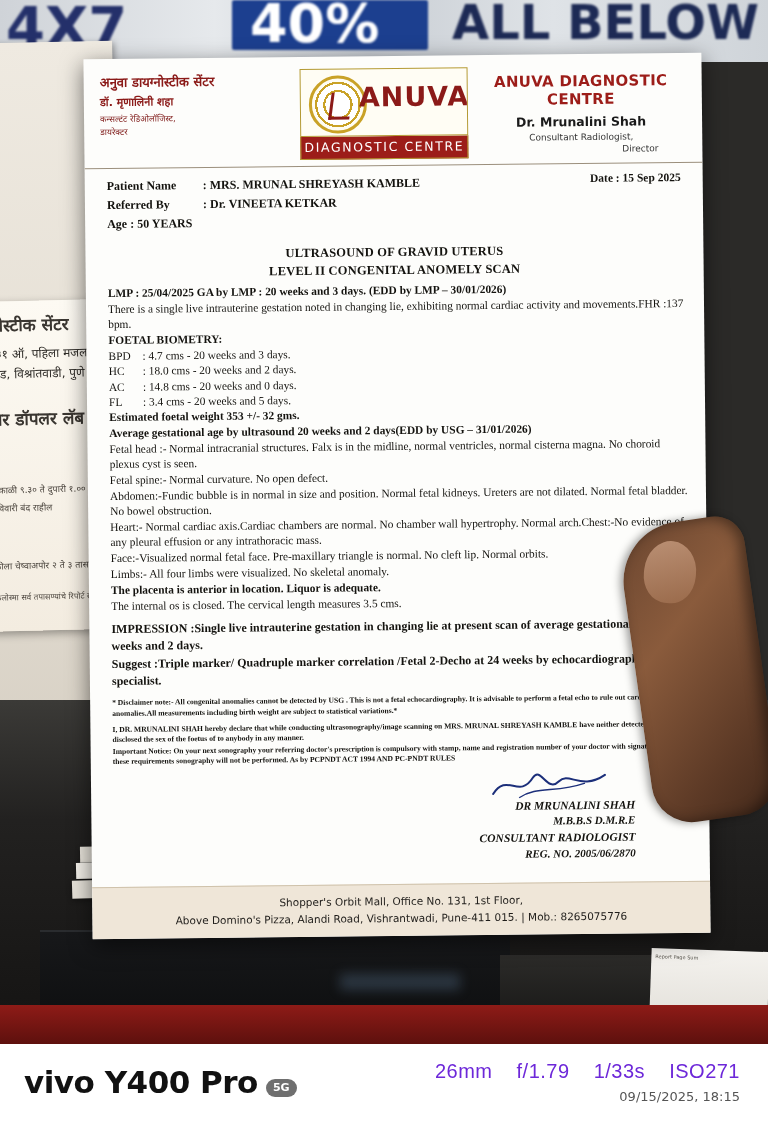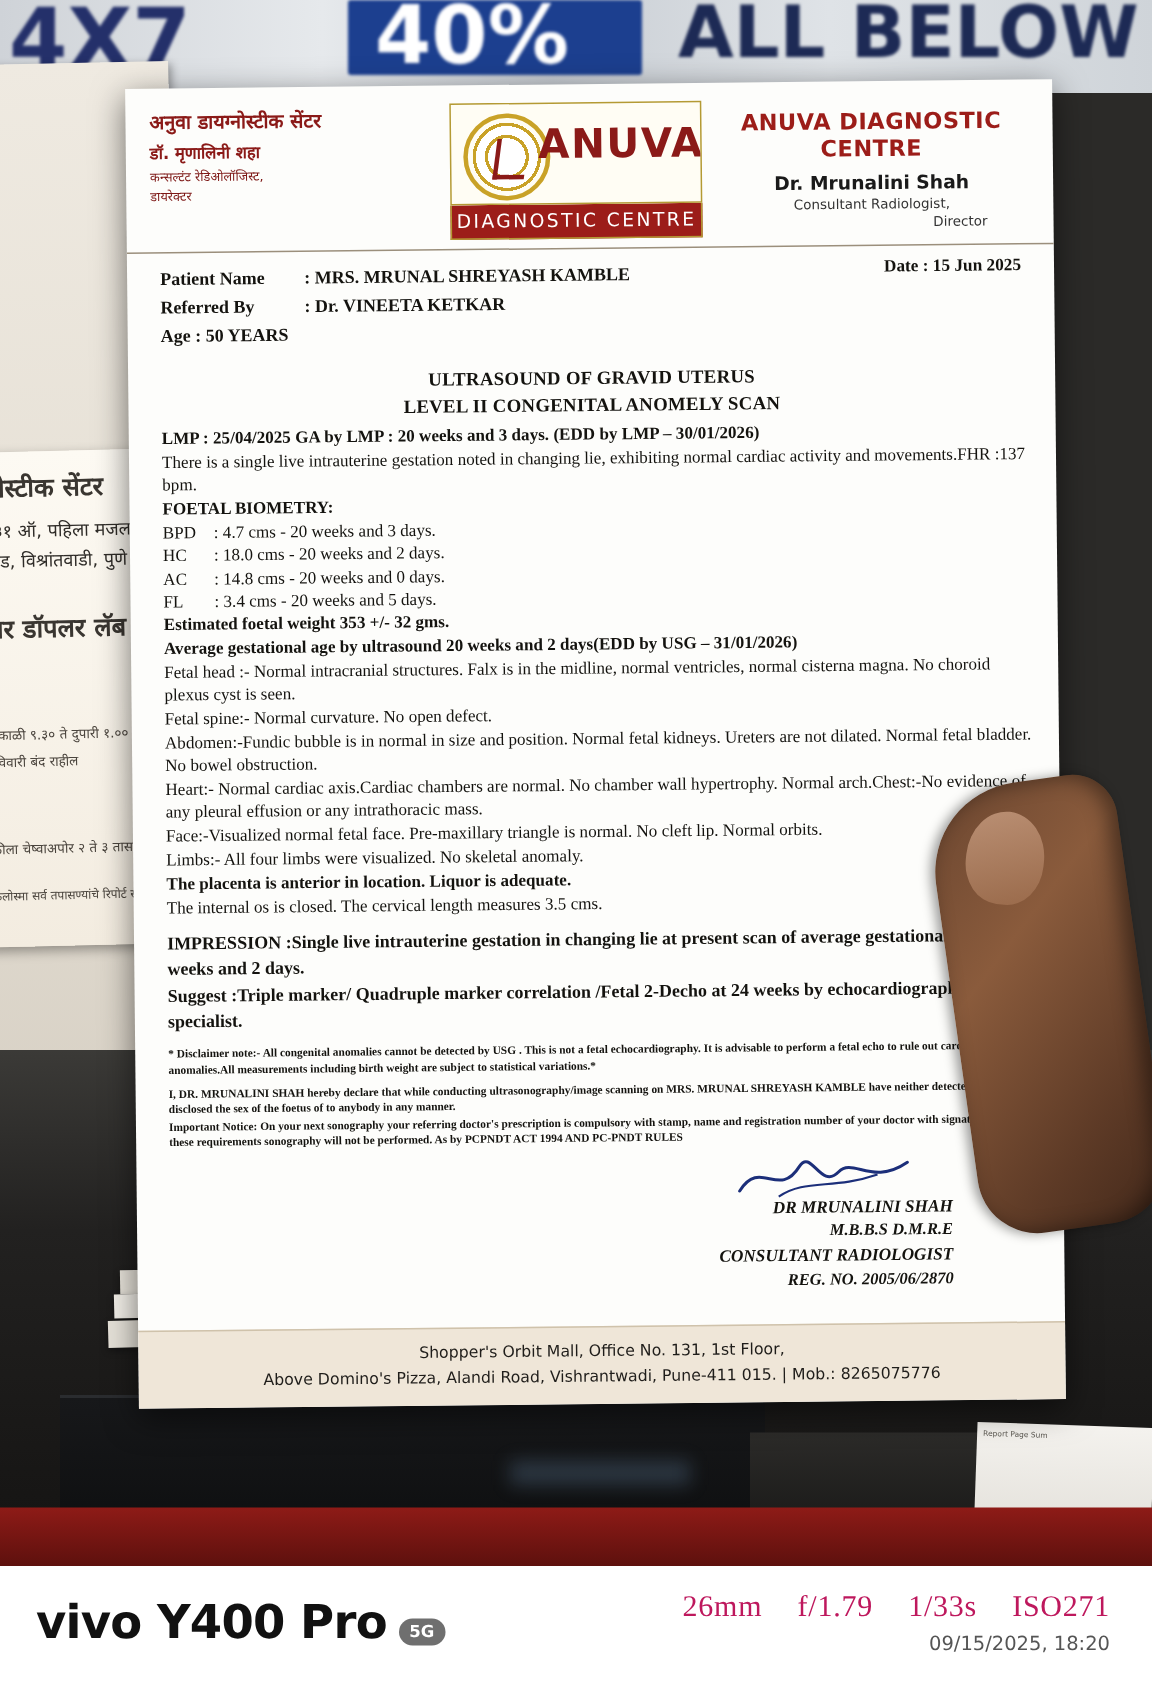--- a/index.html
+++ b/index.html
@@ -412,24 +412,24 @@
     border-radius: 9px;
     padding: 2px 7px 3px;
     margin-top: 12px;
   }
   .cam-right {
     position: absolute;
     right: 28px; top: 16px;
     text-align: right;
   }
   .cam-exif {
-    font-family: Liberation Serif, serif;
+    font-family: Liberation Sans, sans-serif;
     font-size: 20px;
     letter-spacing: .5px;
-    color: #be185d;
+    color: #6d28d9;
   }
   .cam-exif span { margin-left: 18px; }
   .cam-exif span:first-child { margin-left: 0; }
   .cam-time {
     font-family: "DejaVu Sans", sans-serif;
     font-size: 13px;
     color: #555;
     margin-top: 6px;
   }
 </style>
@@ -495,21 +495,21 @@
           <div class="title">ANUVA DIAGNOSTIC CENTRE</div>
           <div class="doc">Dr. Mrunalini Shah</div>
           <div class="sub">
             <span class="c">Consultant Radiologist,</span>
             <span class="r">Director</span>
           </div>
         </div>
       </div>
 
       <div class="pat">
-        <div class="date">Date : 15 Jun 2025</div>
+        <div class="date">Date : 15 Sep 2025</div>
         <div class="row">
           <span class="lbl">Patient Name</span><span class="val">:  MRS. MRUNAL SHREYASH KAMBLE</span>
         </div>
         <div class="row">
           <span class="lbl">Referred By</span><span class="val">:  Dr. VINEETA KETKAR</span>
         </div>
         <div class="row">
           <span class="val">Age : 50 YEARS</span>
         </div>
       </div>
@@ -596,15 +596,15 @@
     <span class="cam-brand">vivo Y400 Pro</span>
     <span class="cam-5g">5G</span>
   </div>
   <div class="cam-right">
     <div class="cam-exif">
       <span>26mm</span>
       <span>f/1.79</span>
       <span>1/33s</span>
       <span>ISO271</span>
     </div>
-    <div class="cam-time">09/15/2025, 18:20</div>
+    <div class="cam-time">09/15/2025, 18:15</div>
   </div>
 </div>
 
 </body></html>

